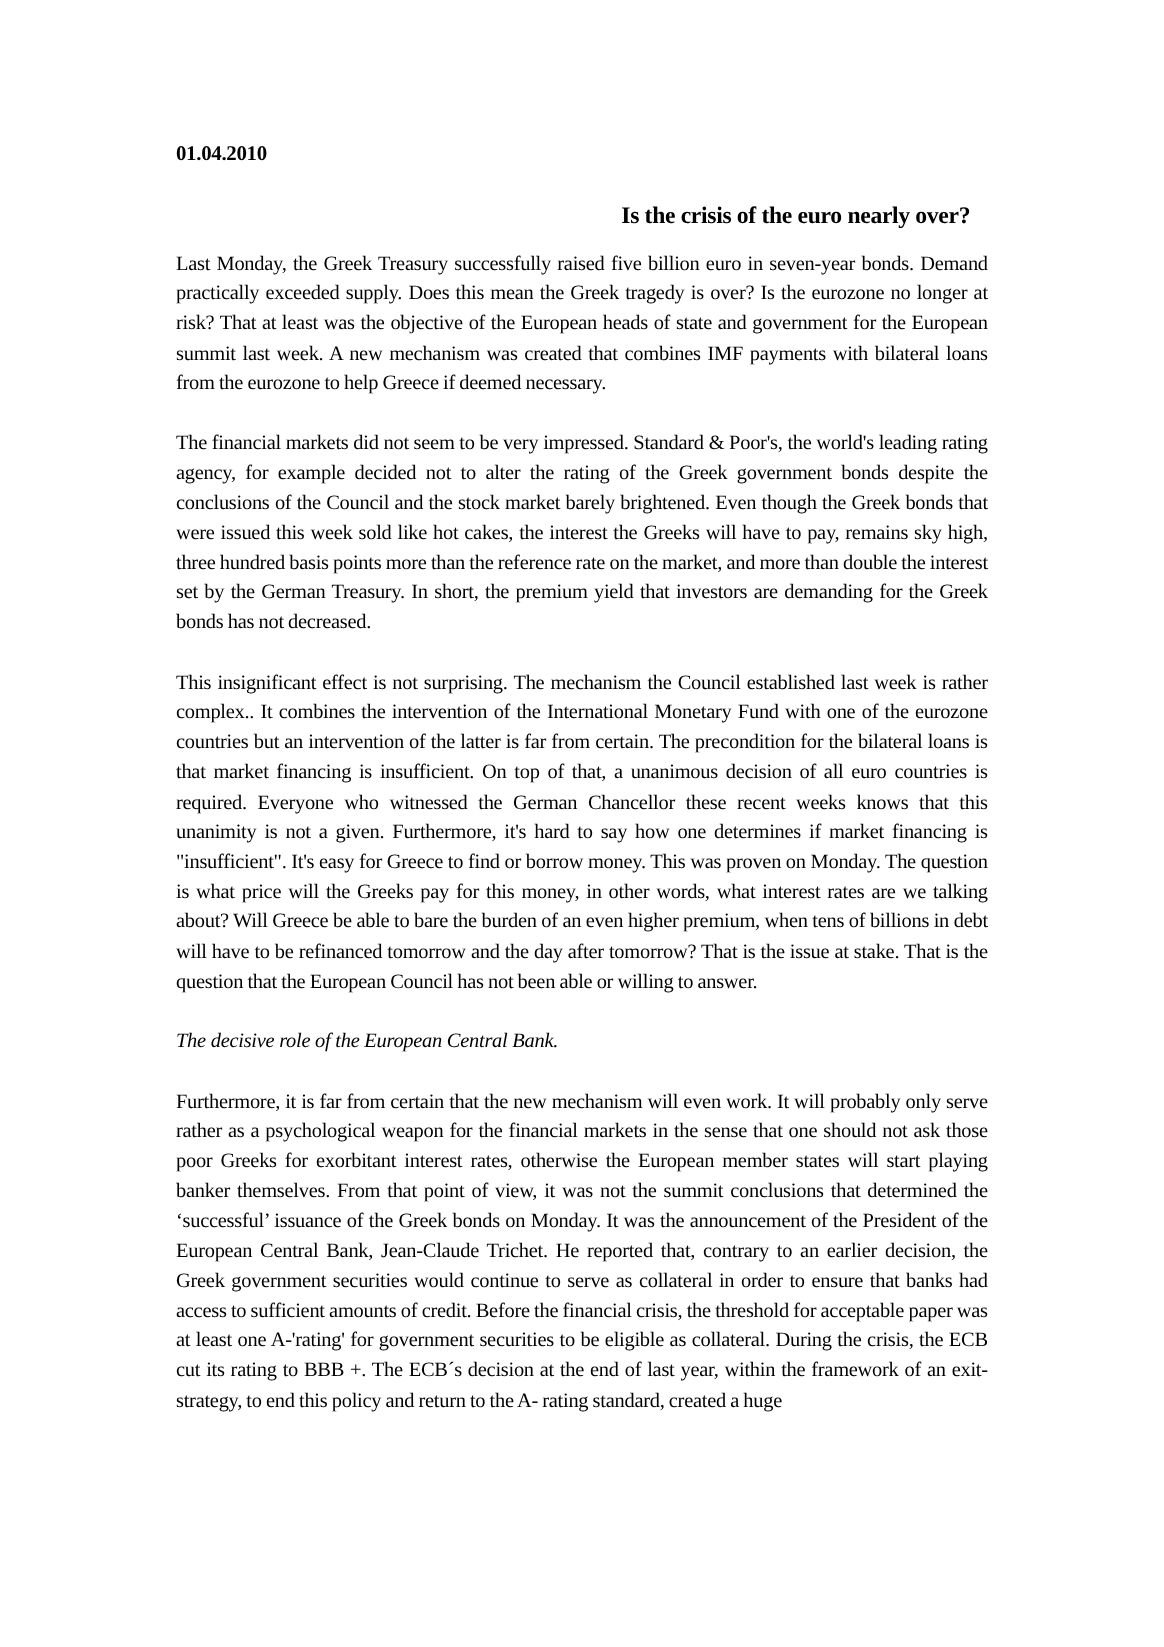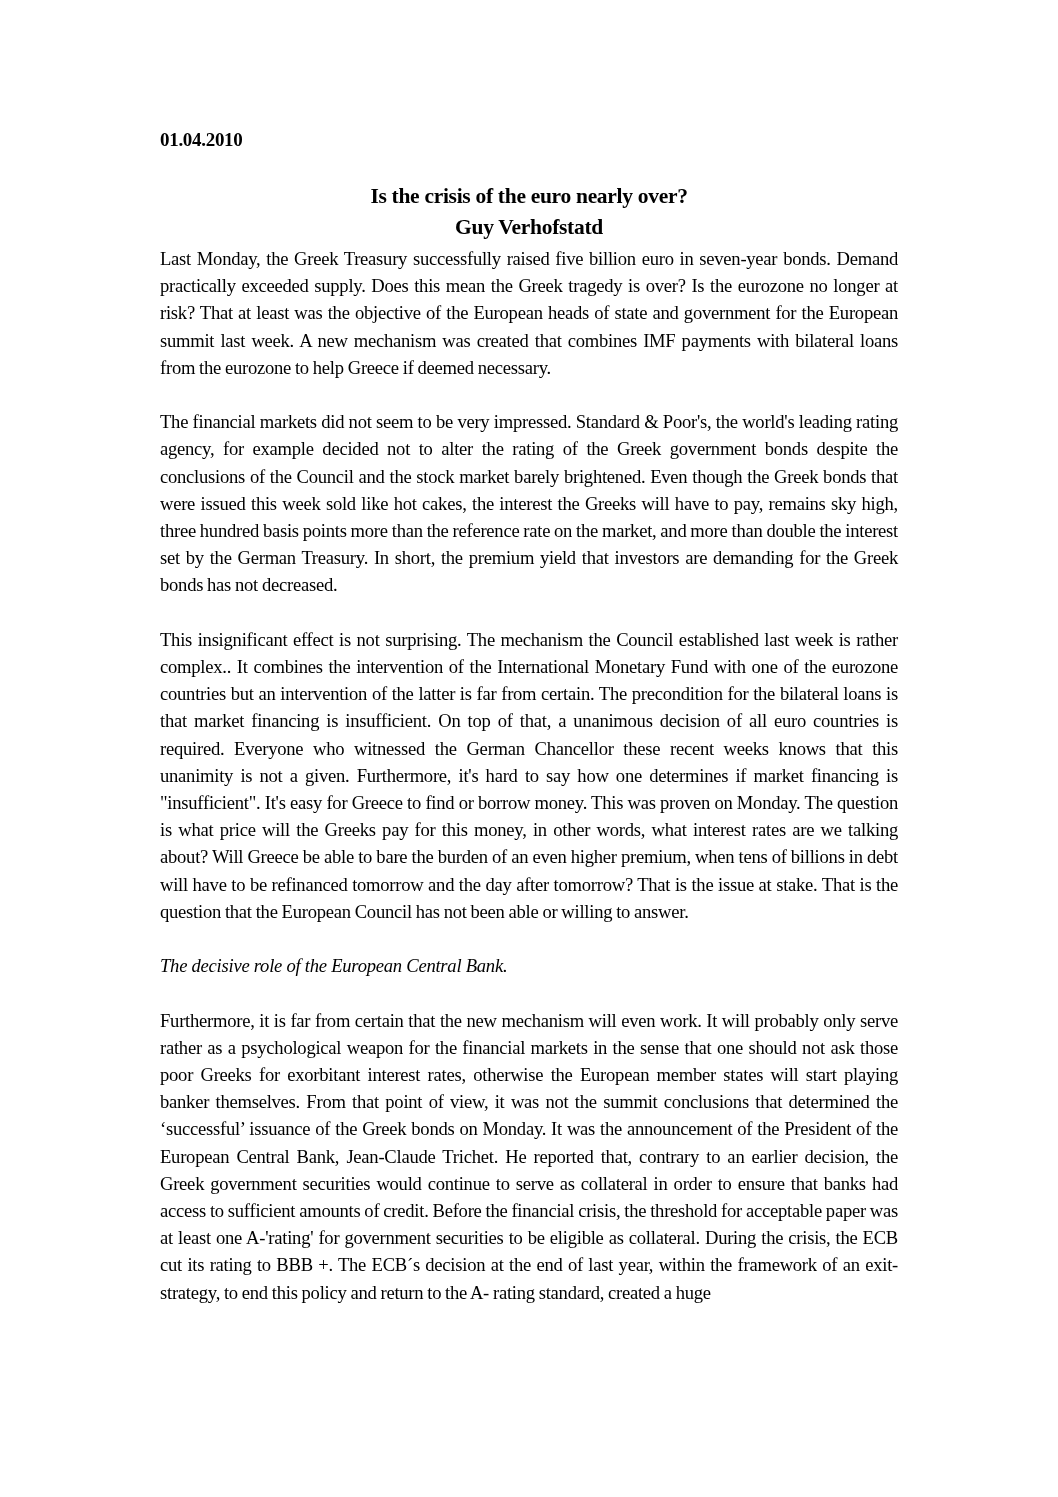--- a/index.html
+++ b/index.html
@@ -29,21 +29,21 @@
       letter-spacing: -0.3px;
     }
     .title-block {
       margin-top: 31px;
       text-align: center;
       font-weight: bold;
       font-size: 21.5px;
       line-height: 27px;
       letter-spacing: -0.3px;
     }
-    .title-block div { margin: 4px; }
+    .title-block div { margin: 16px; text-align: right; }
     .body-text {
     }
     .para {
       font-size: 18.6px;
       line-height: 27.2px;
       text-align: justify;
       margin: 0 0 27.2px 0;
       letter-spacing: -0.25px;
       word-spacing: -0.5px;
     }
@@ -59,21 +59,20 @@
     }
   </style>
 </head>
 <body>
 
 <div class="page">
   <p class="date">01.04.2010</p>
 
   <div class="title-block">
     <div>Is the crisis of the euro nearly over?</div>
-    <div>Guy Verhofstatd</div>
   </div>
 
   <div class="body-text">
     <p class="para">Last Monday, the Greek Treasury successfully raised five billion euro in seven-year bonds. Demand practically exceeded supply. Does this mean the Greek tragedy is over? Is the eurozone no longer at risk? That at least was the objective of the European heads of state and government for the European summit last week. A new mechanism was created that combines IMF payments with bilateral loans from the eurozone to help Greece if deemed necessary.</p>
     <p class="para">The financial markets did not seem to be very impressed. Standard &amp; Poor's, the world's leading rating agency, for example decided not to alter the rating of the Greek government bonds despite the conclusions of the Council and the stock market barely brightened. Even though the Greek bonds that were issued this week sold like hot cakes, the interest the Greeks will have to pay, remains sky high, three hundred basis points more than the reference rate on the market, and more than double the interest set by the German Treasury. In short, the premium yield that investors are demanding for the Greek bonds has not decreased.</p>
     <p class="para">This insignificant effect  is not surprising. The mechanism the Council established last week is rather complex.. It combines the intervention of the International Monetary Fund with one of the eurozone countries but an intervention of the latter is far from certain. The precondition for the bilateral loans is that market financing is insufficient. On top of that, a unanimous decision of all euro countries is required. Everyone who witnessed the German Chancellor these recent weeks knows that this unanimity is not a given.  Furthermore, it's hard to say how one determines if market financing is "insufficient". It's easy for Greece to find or borrow money. This was proven on Monday. The question is what price will the Greeks pay for this money, in other words, what interest rates are we talking about? Will Greece be able to bare the burden of an even higher premium, when tens of billions in debt will have to be refinanced tomorrow and the day after tomorrow? That is the issue at stake. That is the question that the European Council has not been able or willing to answer.</p>
     <p class="subheading">The decisive role of the European Central Bank.</p>
     <p class="para last">Furthermore, it is far from certain that the new mechanism will even work. It will probably only serve rather as a psychological weapon for the financial markets in the sense that one should not ask those poor Greeks for exorbitant interest rates, otherwise the European member states will start playing banker themselves. From that point of view, it was not the summit conclusions that determined the ‘successful’ issuance of the Greek bonds on Monday. It was the announcement of the President of the European Central Bank, Jean-Claude Trichet. He reported that, contrary to an earlier decision, the Greek government securities would continue to serve as collateral in order to ensure that banks had access to sufficient amounts of credit. Before the financial crisis, the threshold for acceptable paper was at least one A-'rating' for government securities to be eligible as collateral. During the crisis, the ECB cut its rating to BBB +. The ECB´s decision at the end of last year, within the framework of an exit-strategy, to end this policy and return to the A- rating standard, created a huge</p>
   </div>
 </div>

